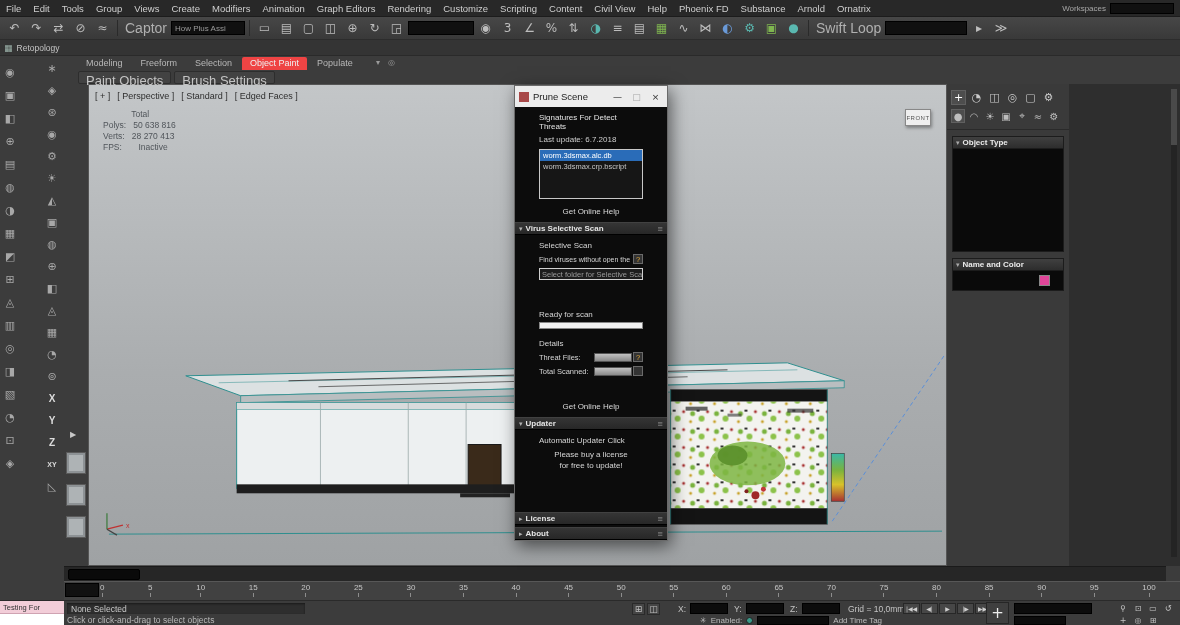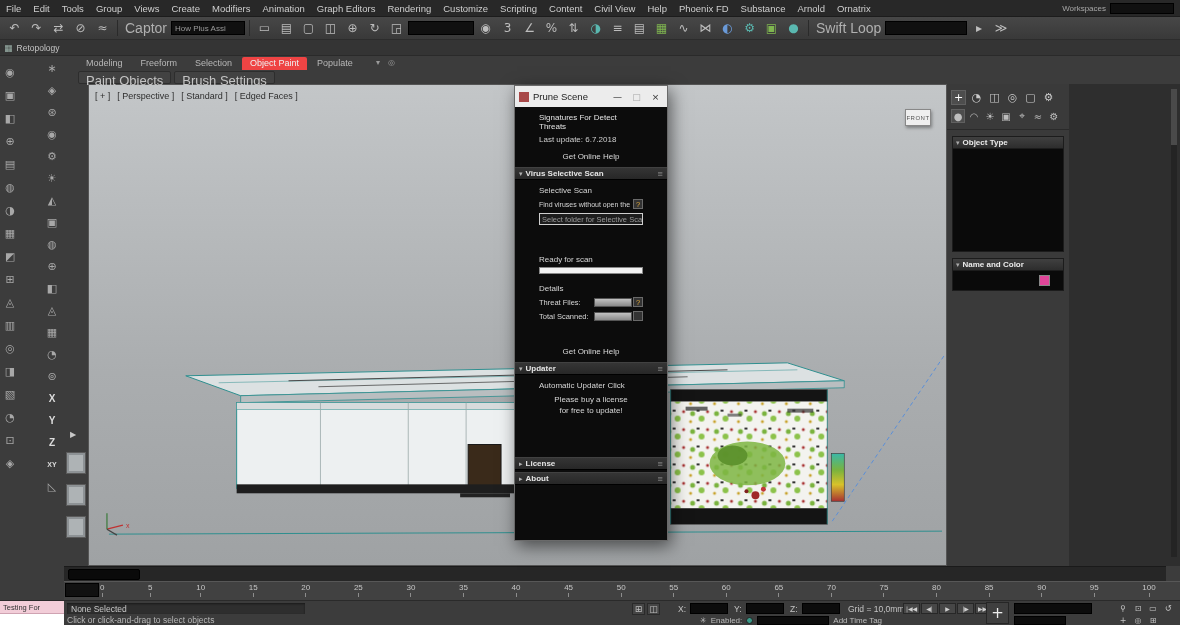--- a/index.html
+++ b/index.html
@@ -345,36 +345,41 @@
       <text x="37" y="445" font-size="7" fill="#c03030">x</text>
     </g>
   </svg>
 
   <div id="vp-label">
       <span>[ + ]</span>
       <span>[ Perspective ]</span>
       <span>[ Standard ]</span>
       <span>[ Edged Faces ]</span>
     </div>
+  <div id="vp-stats"><div>            Total</div><div>Polys:   50 638 816</div><div>Verts:   28 270 413</div><div>FPS:       Inactive</div></div>
   <div id="front-box">FRONT</div>
 </div>
 
 <div id="dialog">
   <div id="dlg-title">
     <span id="dlg-icon"></span>
     <span id="dlg-title-text">Prune Scene</span>
     <span class="dlg-btn">—</span>
     <span class="dlg-btn disabled">□</span>
     <span class="dlg-btn">×</span>
   </div>
   <div id="dlg-body">
 
     <div class="dlg-pad">
       <div class="dlg-heading">Signatures For Detect Threats</div>
       <div class="dlg-sub">Last update: 6.7.2018</div>
+      <div id="sig-list">
+          <div class="sig-item selected">worm.3dsmax.alc.db</div>
+          <div class="sig-item">worm.3dsmax.crp.bscript</div>
+        </div>
       <div class="dlg-link">Get Online Help</div>
     </div>
 
     <div class="dlg-header">
       <span class="arrow">▾</span>
       <span>Virus Selective Scan</span>
       <span class="grip">≡</span>
     </div>
 
     <div class="dlg-pad">

